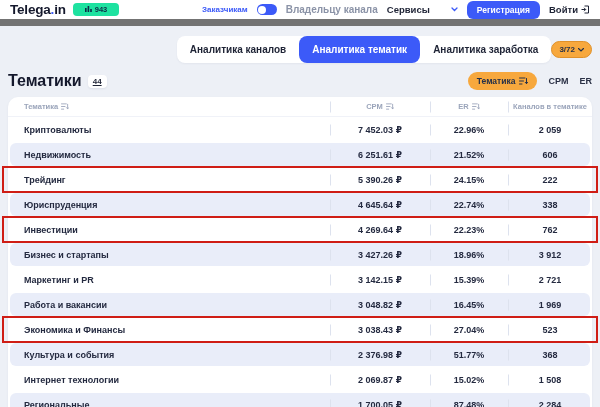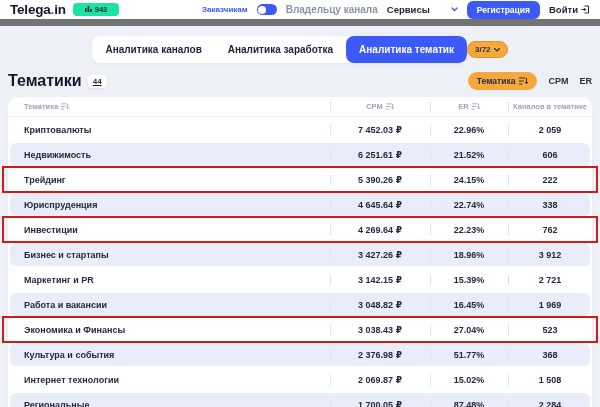--- a/index.html
+++ b/index.html
@@ -32,21 +32,21 @@
     background:#fff; border-radius:50%;
   }
   .services { display:flex; align-items:center; gap:21px; font-size:9.5px; font-weight:700; color:#1e2335; }
   .btn-register {
     background:#3c5af8; color:#fff; font-size:8.5px; font-weight:700;
     border:none; border-radius:6px; padding:4px 10px; cursor:pointer;
   }
   .login { display:flex; align-items:center; gap:3px; font-size:9.5px; font-weight:700; color:#1e2335; }
   
   .page { padding:0 8px; }
-  .tabs-row { margin-top:10px; display:flex; align-items:center; justify-content:center; }
+  .tabs-row { margin-top:10px; display:flex; align-items:center; justify-content:flex-end; }
   .tabs {
     display:flex; background:#fff; border-radius:8px; overflow:hidden;
     box-shadow:0 1px 2px rgba(30,40,80,0.05);
   }
   .tab {
     font-size:10px; font-weight:700; color:#1e2335; padding:8px 13px; cursor:pointer;
     border-radius:8px; white-space:nowrap;
   }
   .tab.active { background:#3c5af8; color:#fff; }
   .pager-badge {
@@ -132,22 +132,22 @@
         </svg>
     </div>
   </div>
 </div>
 
 <div class="page">
 
   <div class="tabs-row">
     <div class="tabs">
       <div class="tab">Аналитика каналов</div>
+      <div class="tab active">Аналитика тематик</div>
       <div class="tab">Аналитика заработка</div>
-      <div class="tab active">Аналитика тематик</div>
     </div>
     <div class="pager-badge">
       <span>3/72</span>
       <svg class="icon-svg" width="6" height="4" viewBox="0 0 6 4">
           <path d="M0.5 0.5L3 3l2.5-2.5" fill="none" stroke="#253049" stroke-width="1.2" stroke-linecap="round"></path>
         </svg>
     </div>
   </div>
 
   <div class="heading-row">

